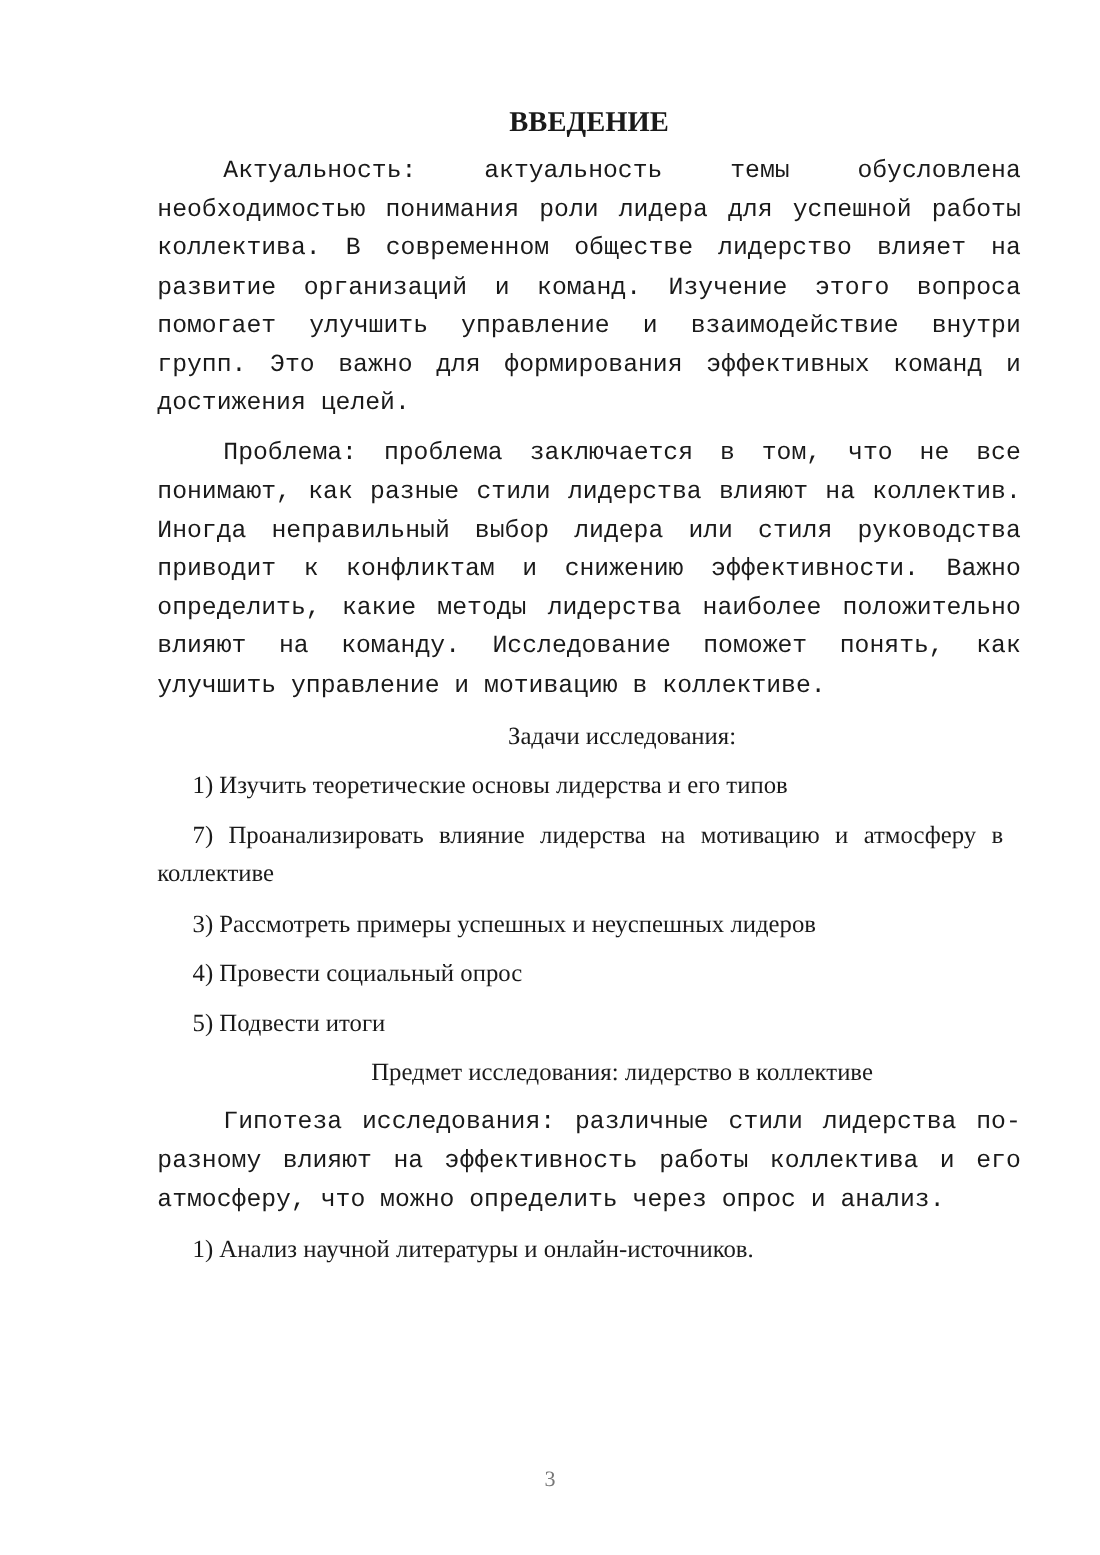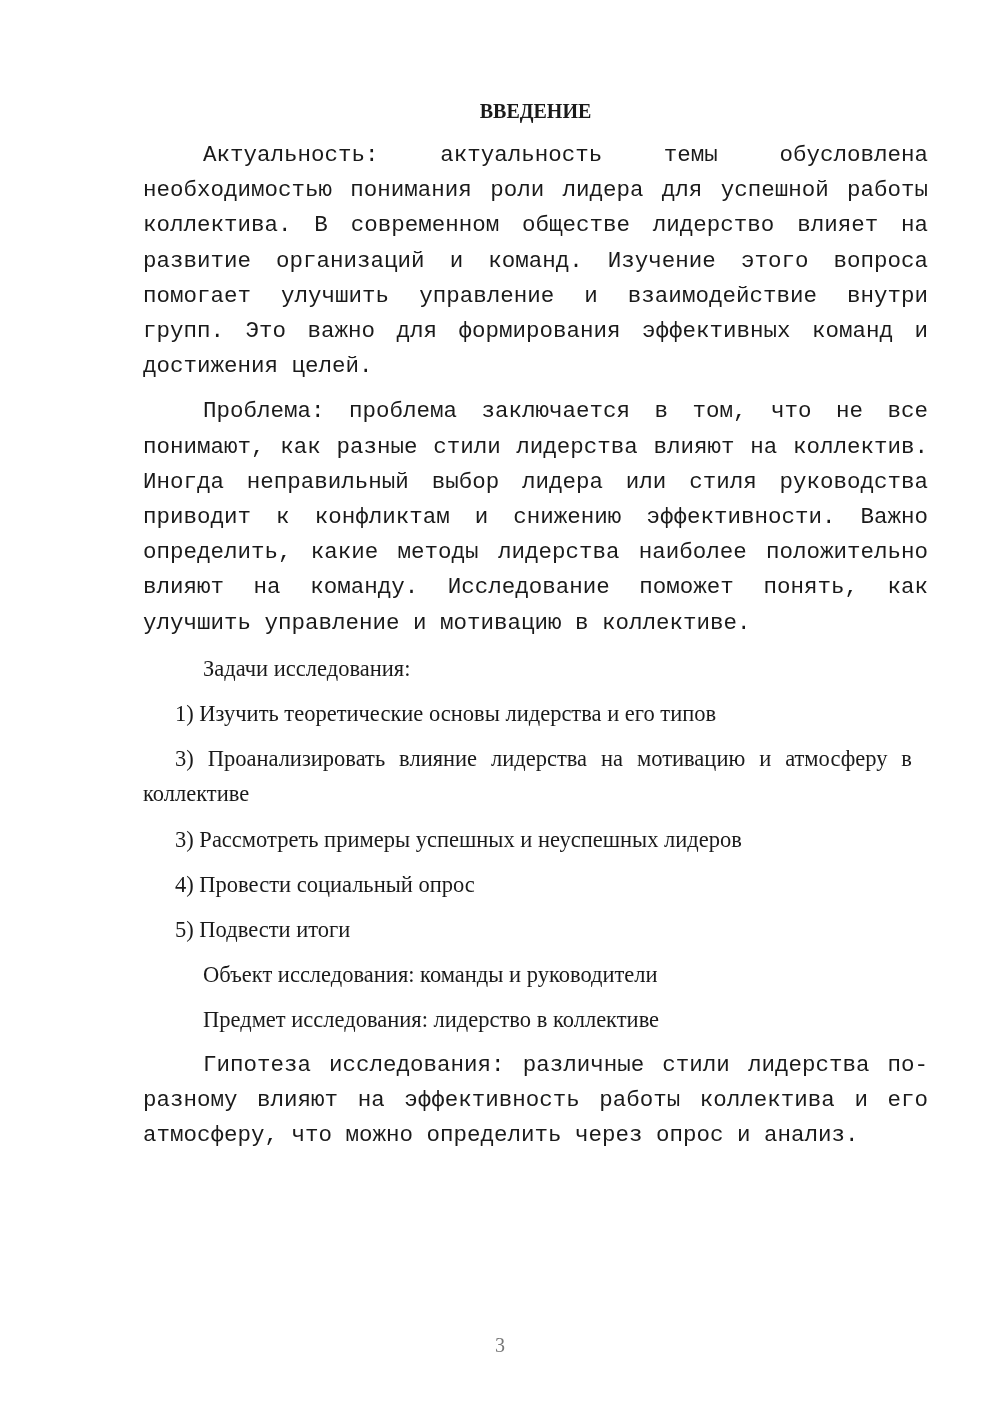--- a/index.html
+++ b/index.html
@@ -19,33 +19,34 @@
       position: absolute;
       left: 143px;
       top: 96px;
       width: 785px;
       font-size: 22.5px;
       line-height: 35.2px;
     }
     .title {
       text-align: center;
       font-weight: bold;
-      font-size: 20px;
+      font-size: 26px;
       margin: 0 0 12px 0;
       line-height: 30px;
     }
     .para {
       text-align: justify;
       text-indent: 60px;
       margin: 0 0 10px 0;
       font-family: Liberation Mono, monospace;
     }
     .line-indent {
       padding-left: 60px;
       margin: 0 0 10px 0;
+      text-align: center;
     }
     .list-item {
       text-indent: 32px;
       margin: 0 16px 10px 0;
       text-align: justify;
     }
     .page-number {
       position: absolute;
       left: 0;
       width: 1000px;
@@ -59,25 +60,25 @@
 <body>
 
 <div class="page">
   <div class="title">ВВЕДЕНИЕ</div>
 
   <p class="para">Актуальность: актуальность темы обусловлена необходимостью понимания роли лидера для успешной работы коллектива. В современном обществе лидерство влияет на развитие организаций и команд. Изучение этого вопроса помогает улучшить управление и взаимодействие внутри групп. Это важно для формирования эффективных команд и достижения целей.</p>
   <p class="para">Проблема: проблема заключается в том, что не все понимают, как разные стили лидерства влияют на коллектив. Иногда неправильный выбор лидера или стиля руководства приводит к конфликтам и снижению эффективности. Важно определить, какие методы лидерства наиболее положительно влияют на команду. Исследование поможет понять, как улучшить управление и мотивацию в коллективе.</p>
 
   <p class="line-indent">Задачи исследования:</p>
   <p class="list-item">1) Изучить теоретические основы лидерства и его типов</p>
-  <p class="list-item">3) Проанализировать влияние лидерства на мотивацию и атмосферу в коллективе</p>
+  <p class="list-item">7) Проанализировать влияние лидерства на мотивацию и атмосферу в коллективе</p>
   <p class="list-item">3) Рассмотреть примеры успешных и неуспешных лидеров</p>
   <p class="list-item">4) Провести социальный опрос</p>
   <p class="list-item">5) Подвести итоги</p>
 
-  <p class="line-indent">Объект исследования: команды и руководители</p>
   <p class="line-indent">Предмет исследования: лидерство в коллективе</p>
 
   <p class="para">Гипотеза исследования: различные стили лидерства по-разному влияют на эффективность работы коллектива и его атмосферу, что можно определить через опрос и анализ.</p>
 
+  <p class="list-item">1) Анализ научной литературы и онлайн-источников.</p>
 </div>
 
 <div class="page-number">3</div>
 
 </body></html>

